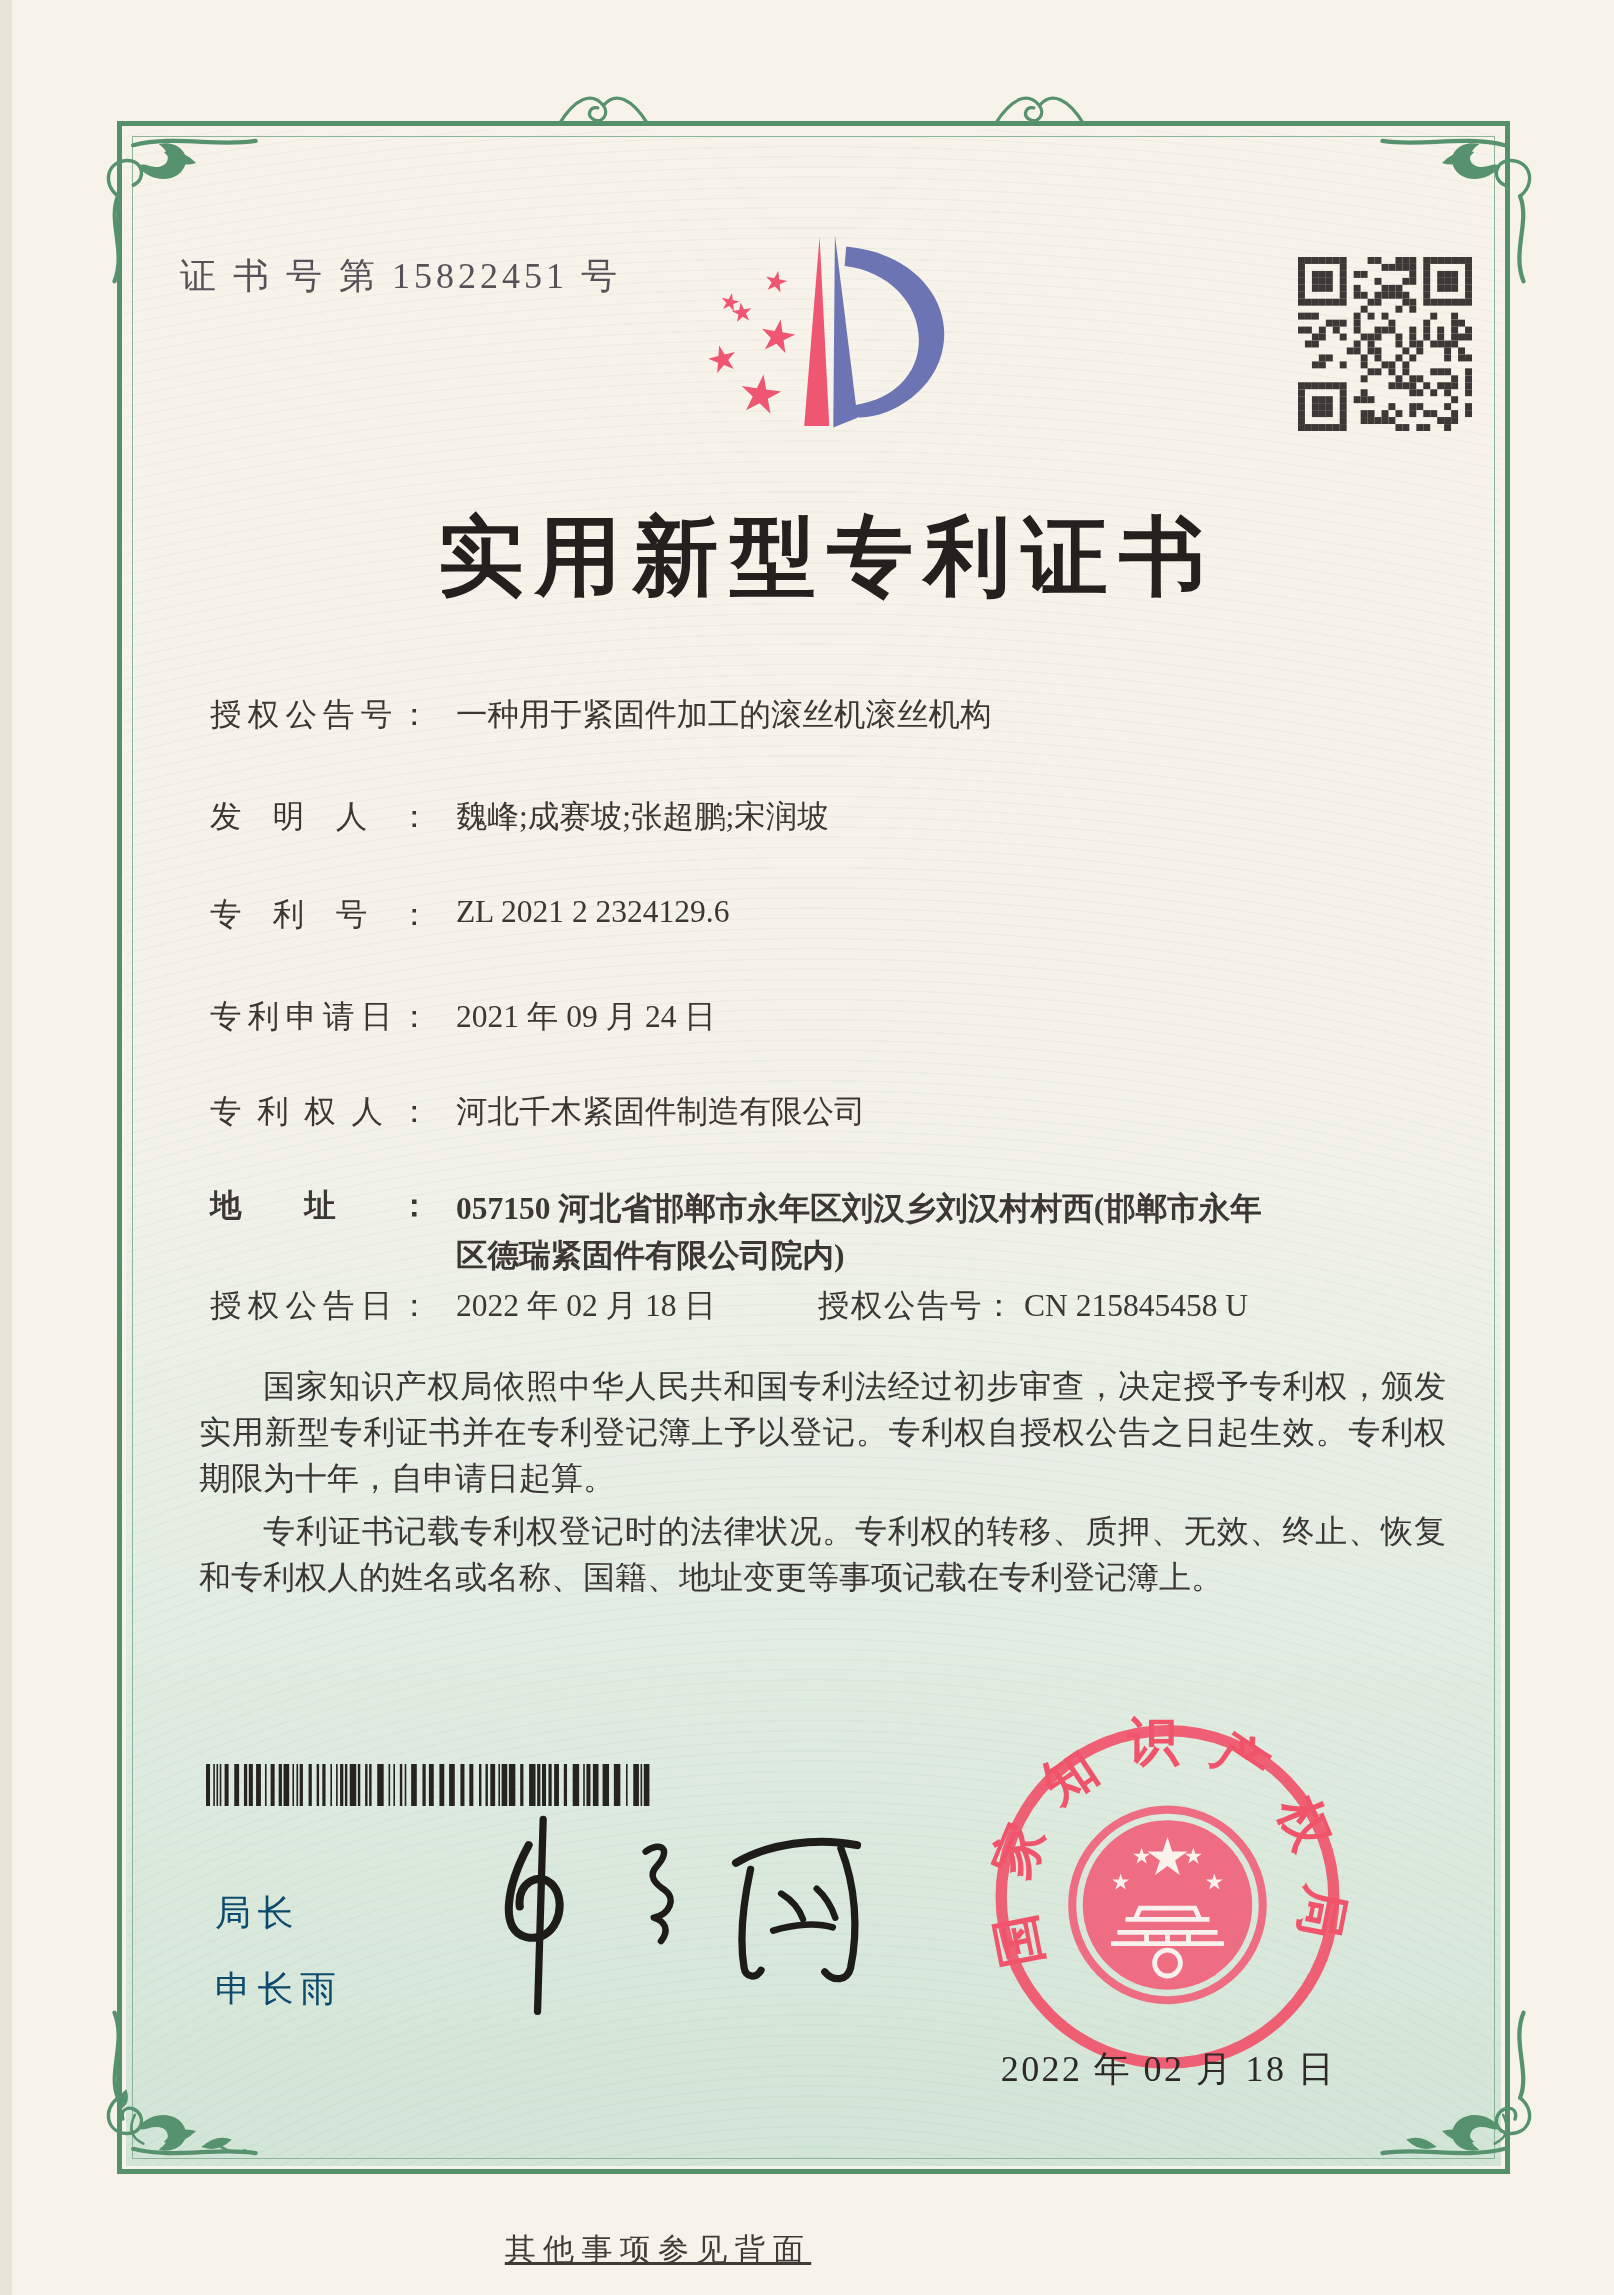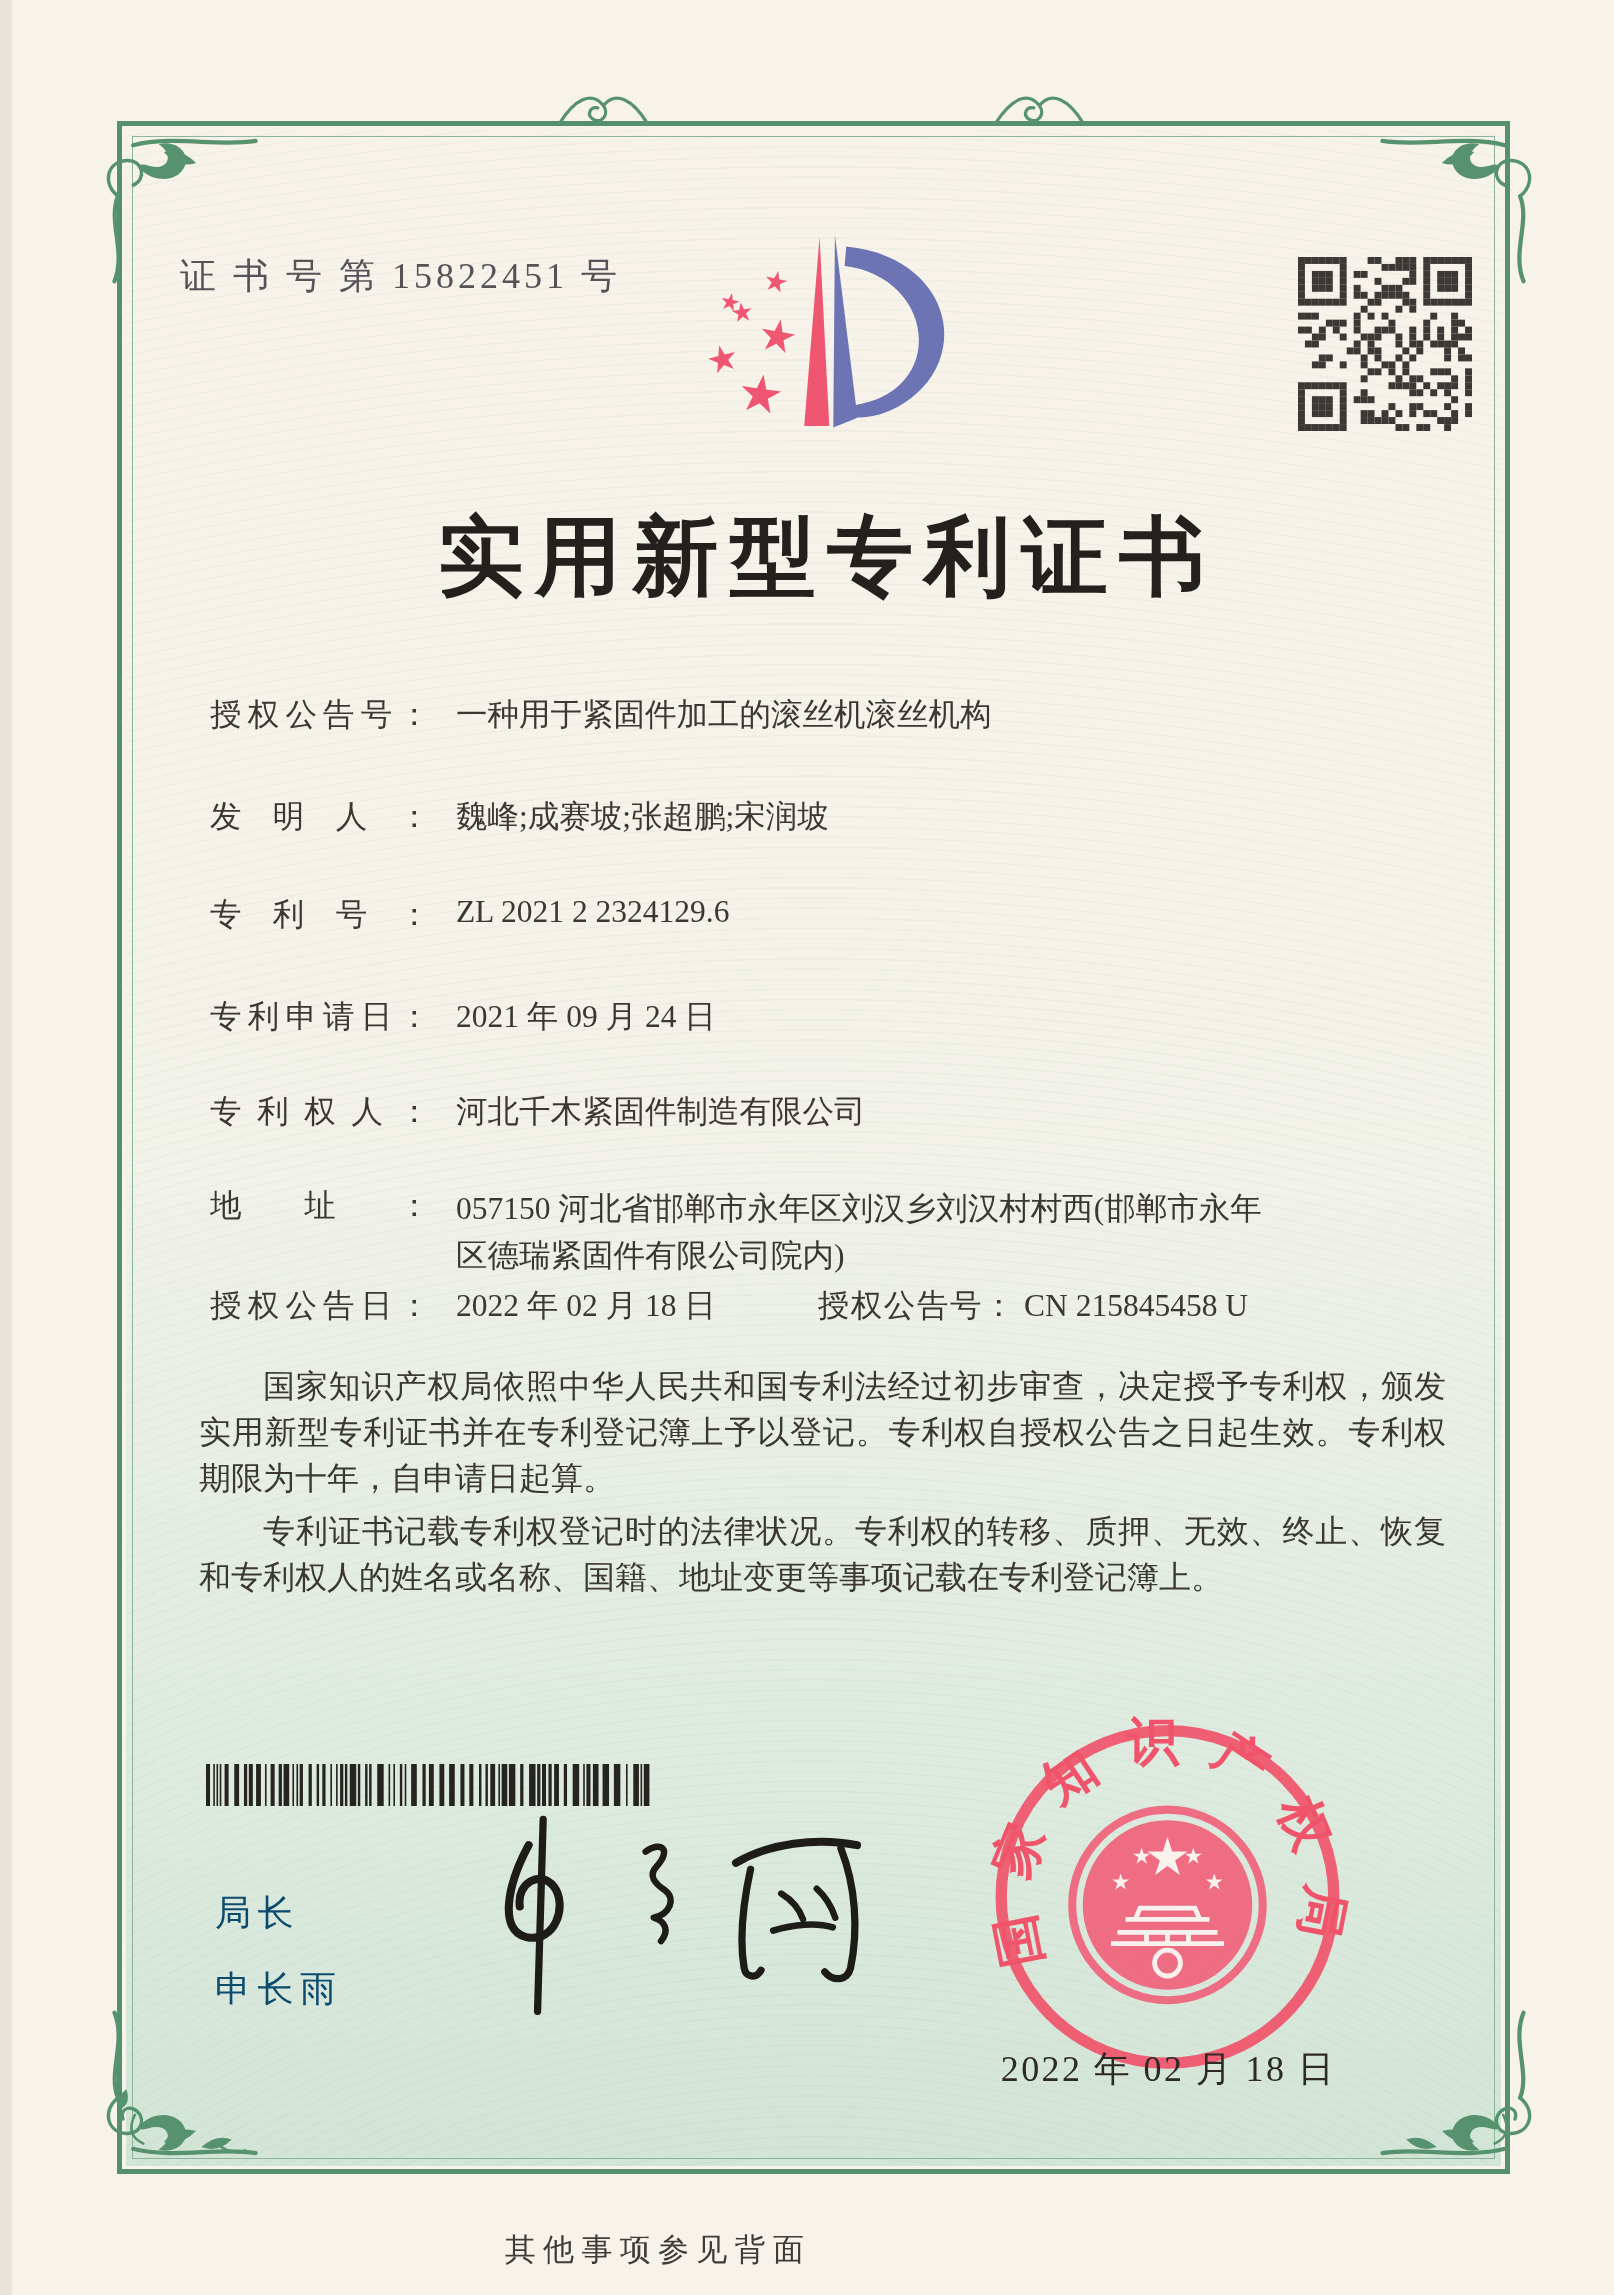--- a/index.html
+++ b/index.html
@@ -26,21 +26,21 @@
   .logo{position:absolute;left:684px;top:224px;width:252px;height:247px;}
   .qr{position:absolute;left:1286px;top:257px;width:174px;height:174px;}
   .title{position:absolute;left:8px;top:499px;width:1614px;text-align:center;
     font-size:86px;font-weight:700;letter-spacing:11.3px;color:#23211e;}
   
   .rows{position:absolute;left:198px;top:0;width:1247px;}
   .row{position:absolute;left:0;font-size:31.5px;color:#3b3833;white-space:nowrap;}
   .row .lbl{display:inline-block;width:220px;text-align:justify;text-align-last:justify;
     vertical-align:top;}
   .row .val{display:inline-block;margin-left:18px;vertical-align:top;}
-  .row.wrap{white-space:normal;}
+  .row.wrap{white-space:normal;font-weight:bold;}
   .row.wrap .val{width:815px;line-height:1.5;}
   .grant2{display:inline-block;margin-left:94px;}
   .grant2 .lbl2{letter-spacing:1.6px;}
   
   .paras{position:absolute;left:187px;top:1366px;width:1247px;font-size:32px;
     line-height:1.43;text-align:justify;color:#3b3833;font-family:Liberation Mono, monospace;}
   .paras p{margin:0 0 8px 0;text-indent:2em;}
   
   .barcode{position:absolute;left:194px;top:1764px;width:446px;height:42px;}
   
@@ -50,21 +50,21 @@
   .director .n{font-size:36px;letter-spacing:6.5px;margin-top:27.4px;}
   .sig{position:absolute;left:440px;top:1808px;width:468px;height:218px;}
   
   .seal{position:absolute;left:969px;top:1716px;width:373px;height:386px;}
   .seal-date{position:absolute;left:975px;top:2045px;width:363px;text-align:center;
     font-size:36px;letter-spacing:2.4px;color:#2c2926;}
   
   .page-info{position:absolute;left:0;top:2132px;width:1614px;text-align:center;
     font-size:29px;letter-spacing:4px;color:#403d39;}
   .back-note{position:absolute;left:0;top:2229px;width:1292px;text-align:center;
-    font-size:31px;letter-spacing:7.3px;color:#3f3c38;}
+    font-size:31px;letter-spacing:7.3px;color:#3f3c38;text-decoration:underline;}
   
   .orn{position:absolute;width:187px;height:187px;}
   .orn svg{width:100%;height:100%;}
   .orn.bl{left:77px;top:1989px;}
   .orn.br{left:1350px;top:1989px;transform:scaleX(-1);}
   .orn.tl{left:77px;top:118px;transform:scaleY(-1);}
   .orn.tr{left:1350px;top:118px;transform:scale(-1,-1);}
   .edge-curl{position:absolute;width:105px;height:58px;top:74px;}
   .edge-curl.c1{left:539px;}
   .edge-curl.c2{left:975px;}

